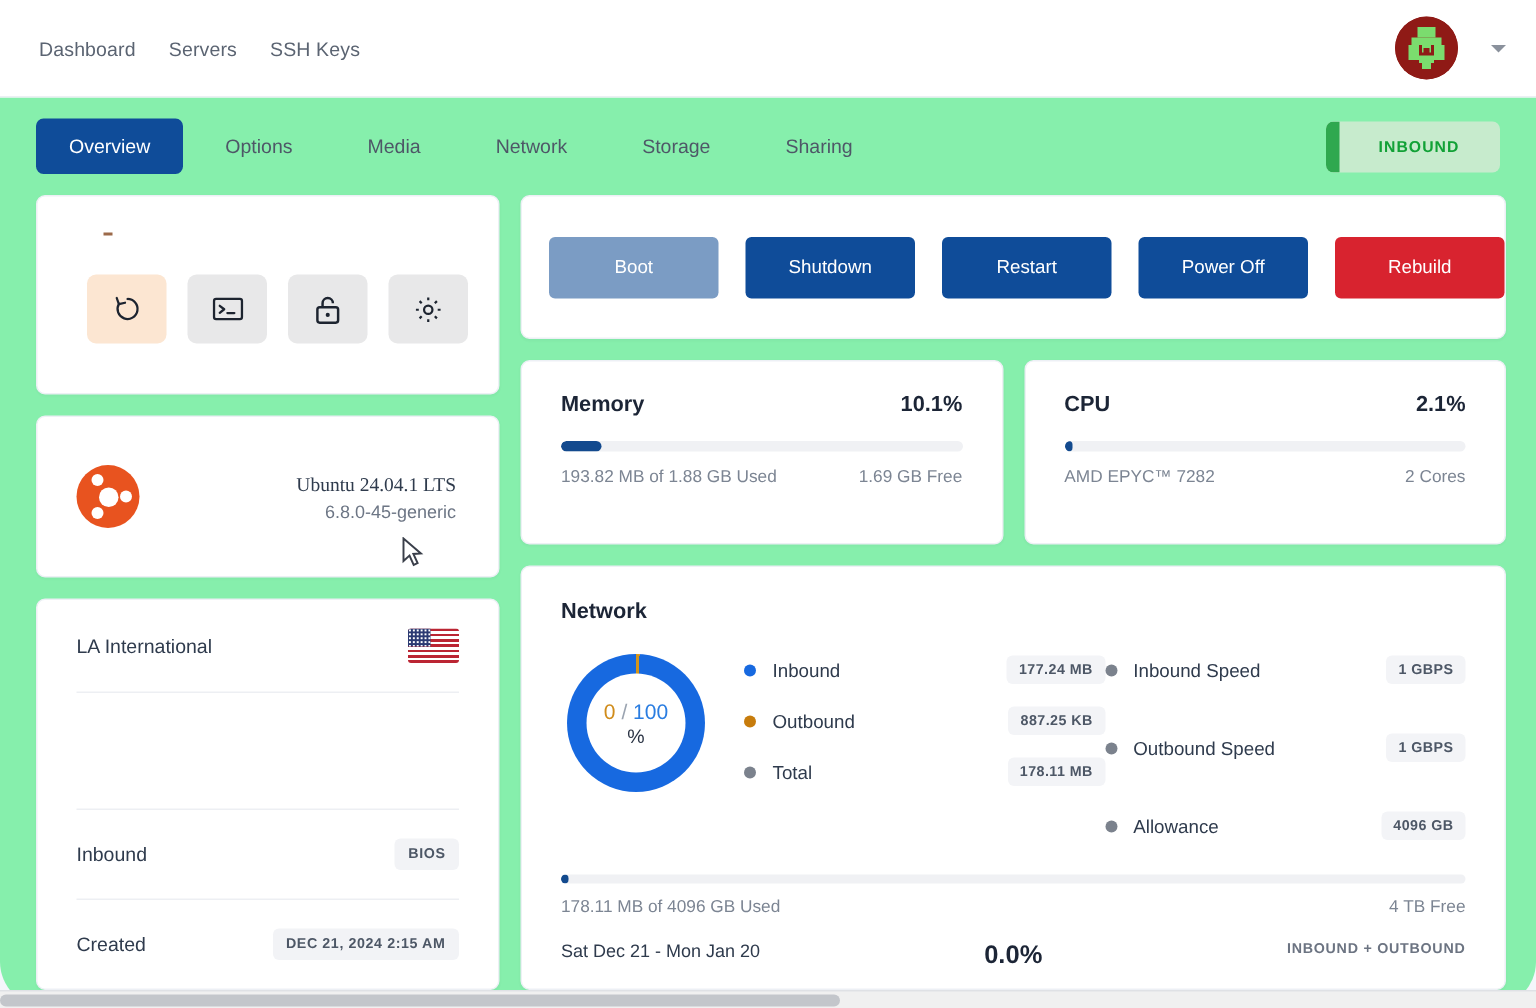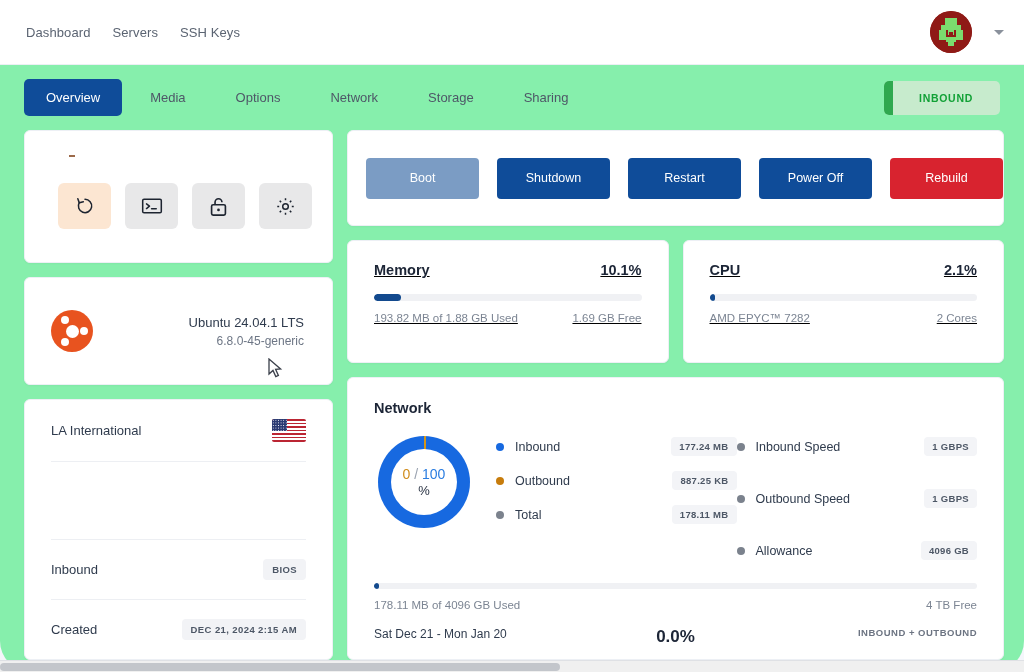--- a/index.html
+++ b/index.html
@@ -88,21 +88,21 @@
 
   
   .card-os { height: 108px; display: flex; align-items: center; padding: 0 28px 0 26px; position: relative; }
   .os-logo { width: 42px; height: 42px; border-radius: 50%; background: #e8531f; position: relative; flex: none; }
   .os-logo i { position: absolute; background: #ffffff; border-radius: 50%; display: block; }
   .os-logo .c  { width: 13px; height: 13px; left: 14.5px; top: 14.5px; }
   .os-logo .d1 { width: 8px;  height: 8px;  left: 29px;  top: 17px; }
   .os-logo .d2 { width: 8px;  height: 8px;  left: 10px;  top: 6px; }
   .os-logo .d3 { width: 8px;  height: 8px;  left: 10px;  top: 28px; }
   .os-text { margin-left: auto; text-align: right; }
-  .os-name { font-size: 13px; color: #2f3b4d; line-height: 19px; }
+  .os-name { font-size: 13px; color: #2f3b4d; line-height: 19px; font-family: Liberation Serif, serif; }
   .os-kernel { font-size: 12px; color: #6d7685; line-height: 18px; }
 
   
   .card-details { flex: 1; padding: 0 26px; display: flex; flex-direction: column; }
   .detail-row {
     display: flex; align-items: center; justify-content: space-between;
     padding: 19px 0; border-bottom: 1px solid #edeff3;
   }
   .detail-row.last { border-bottom: none; }
   .detail-row.grow { flex: 1; border-bottom: 1px solid #edeff3; }
@@ -121,21 +121,21 @@
   
   .card-power { height: 96px; display: flex; align-items: center; padding-left: 18px; gap: 18px; }
   .pbtn {
     width: 113px; height: 41px; border: none; border-radius: 4px; color: #ffffff;
     font-size: 12.5px; font-family: inherit; cursor: pointer; background: #0f4c99;
   }
   .pbtn.muted { background: #7b9cc4; cursor: default; }
   .pbtn.danger { background: #d8232f; }
 
   
-  .stats-row { display: flex; gap: 14px; height: 123px; text-decoration: underline; }
+  .stats-row { display: flex; gap: 14px; height: 123px; }
   .card-stat { flex: 1; padding: 21px 26px 0 26px; }
   .stat-head { display: flex; align-items: baseline; justify-content: space-between; }
   .stat-title { font-size: 14.5px; font-weight: bold; color: #1c2536; }
   .stat-pct   { font-size: 14.5px; font-weight: bold; color: #1c2536; }
   .bar-track {
     height: 7px; background: #f0f1f4; border-radius: 4px; margin-top: 16px; overflow: hidden;
   }
   .bar-fill { height: 100%; background: #134a8e; border-radius: 4px; }
   .stat-foot {
     display: flex; justify-content: space-between; margin-top: 11px;
@@ -225,22 +225,22 @@
         </g>
         <rect x="19" y="21" width="4" height="4" fill="#8f1a16"></rect>
       </svg>
       <span class="caret-down"></span>
     </div>
   </div>
 
   <div class="tabrow">
     <div class="tabs">
       <span class="tab active">Overview</span>
+      <span class="tab">Options</span>
       <span class="tab">Media</span>
-      <span class="tab">Options</span>
       <span class="tab">Network</span>
       <span class="tab">Storage</span>
       <span class="tab">Sharing</span>
     </div>
     <div class="status-badge">
       <span class="bar"></span>
       <span class="label">INBOUND</span>
     </div>
   </div>
 

